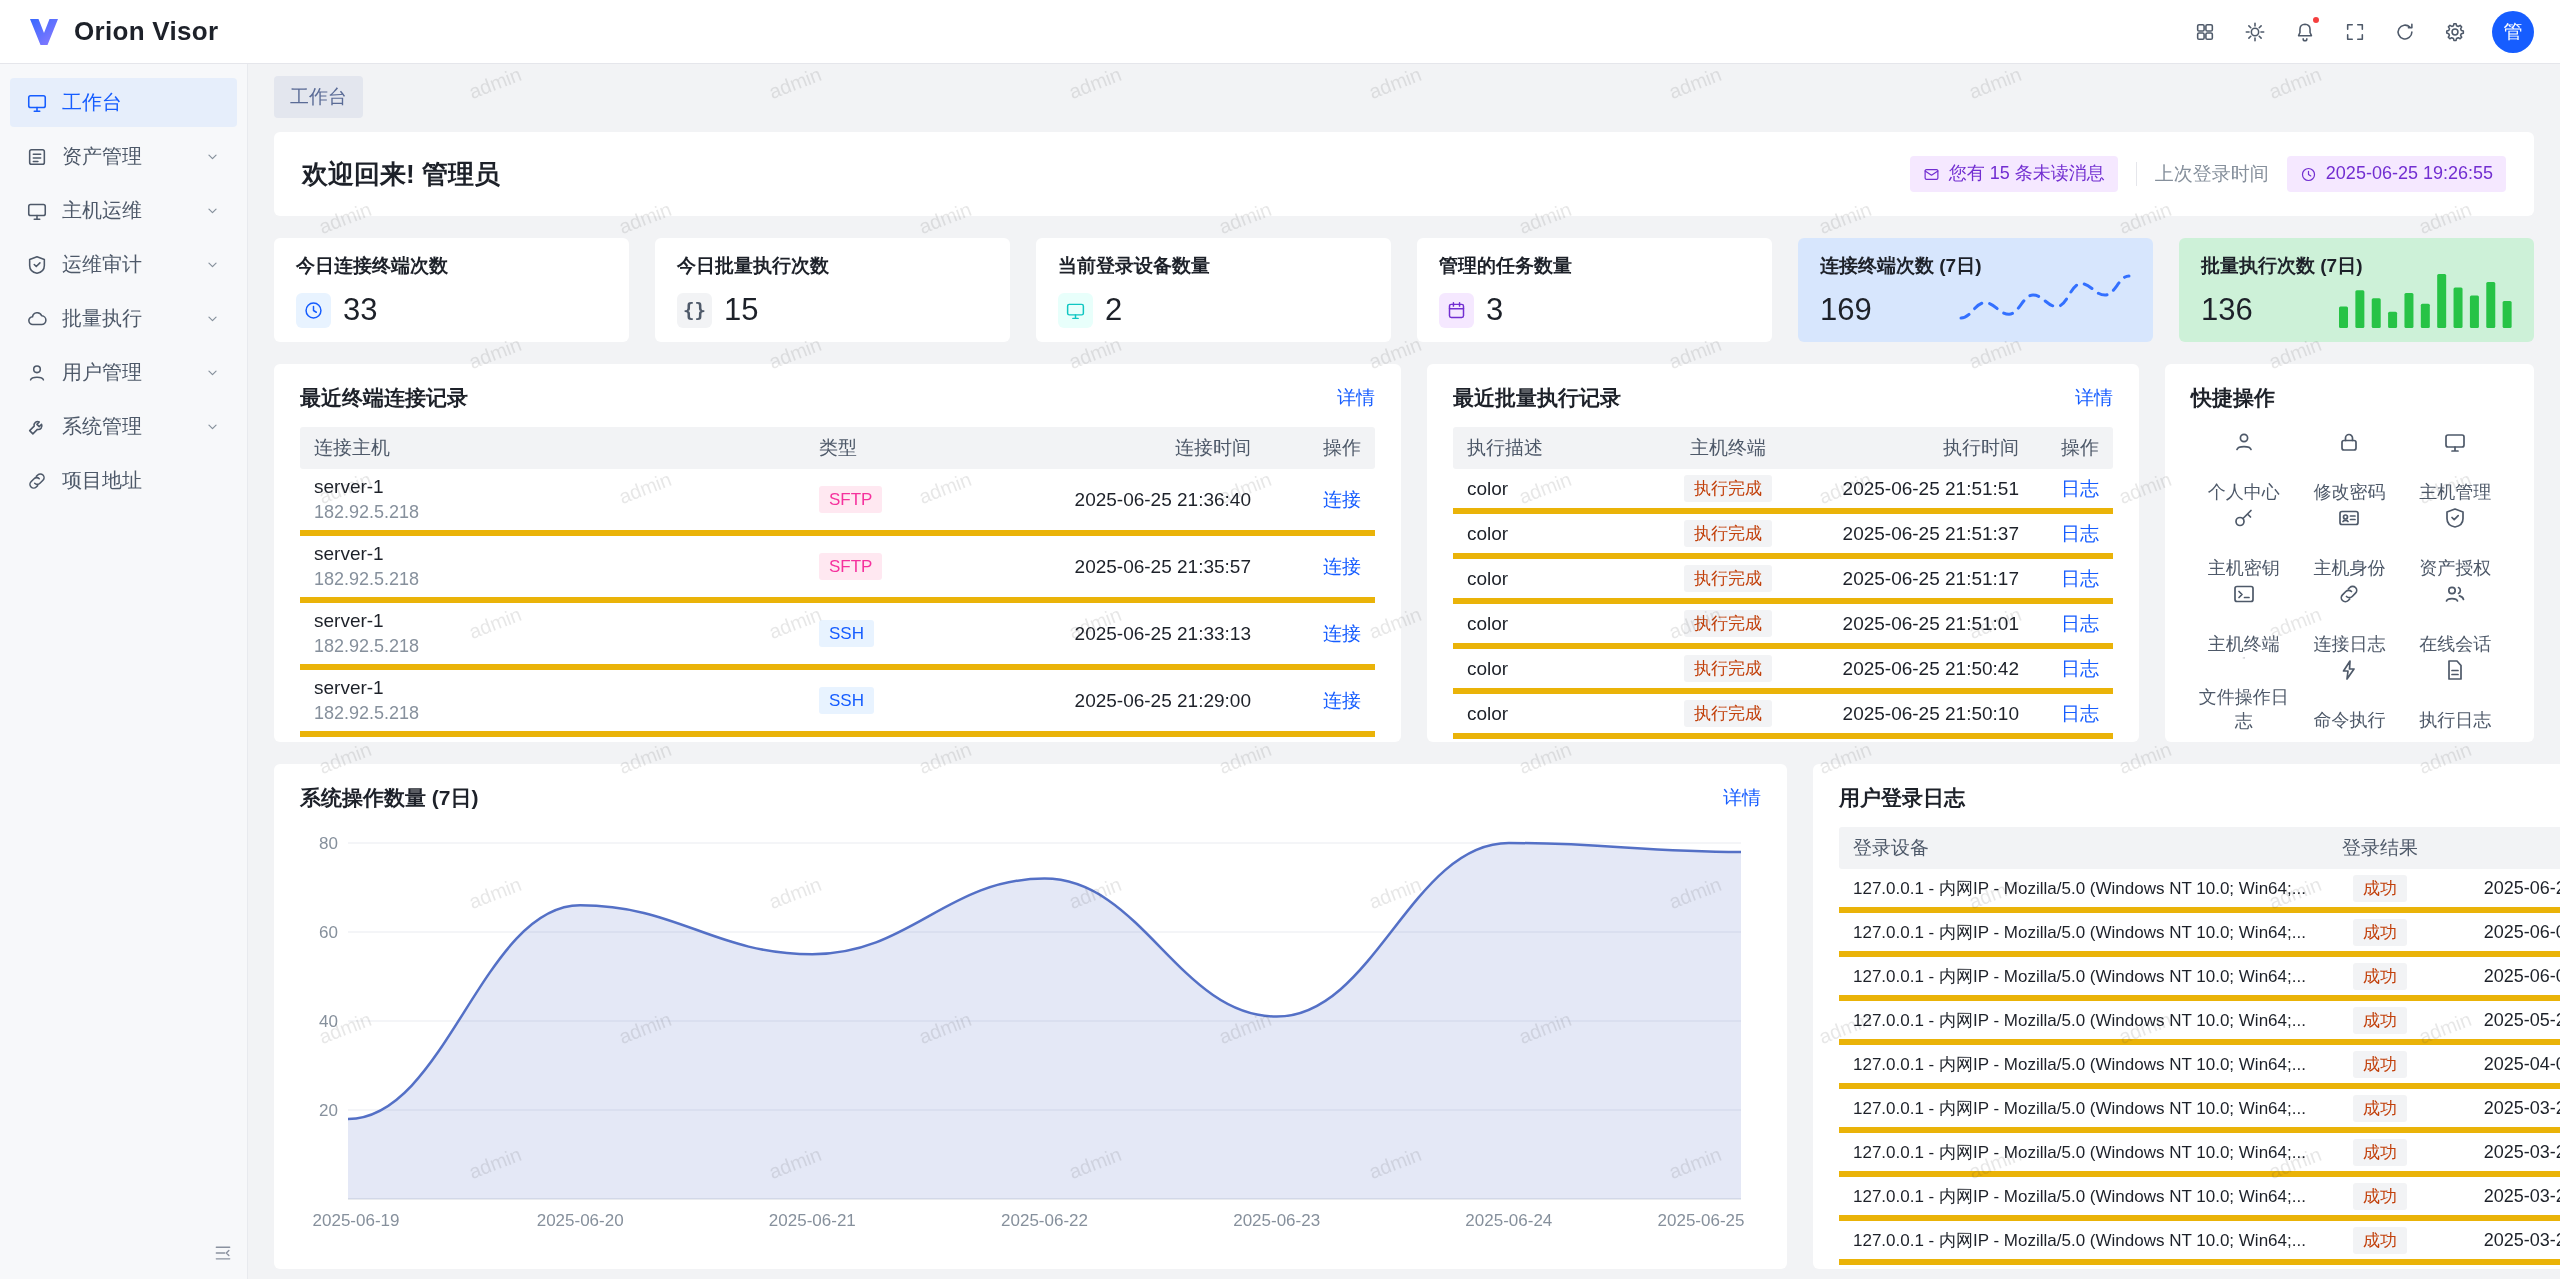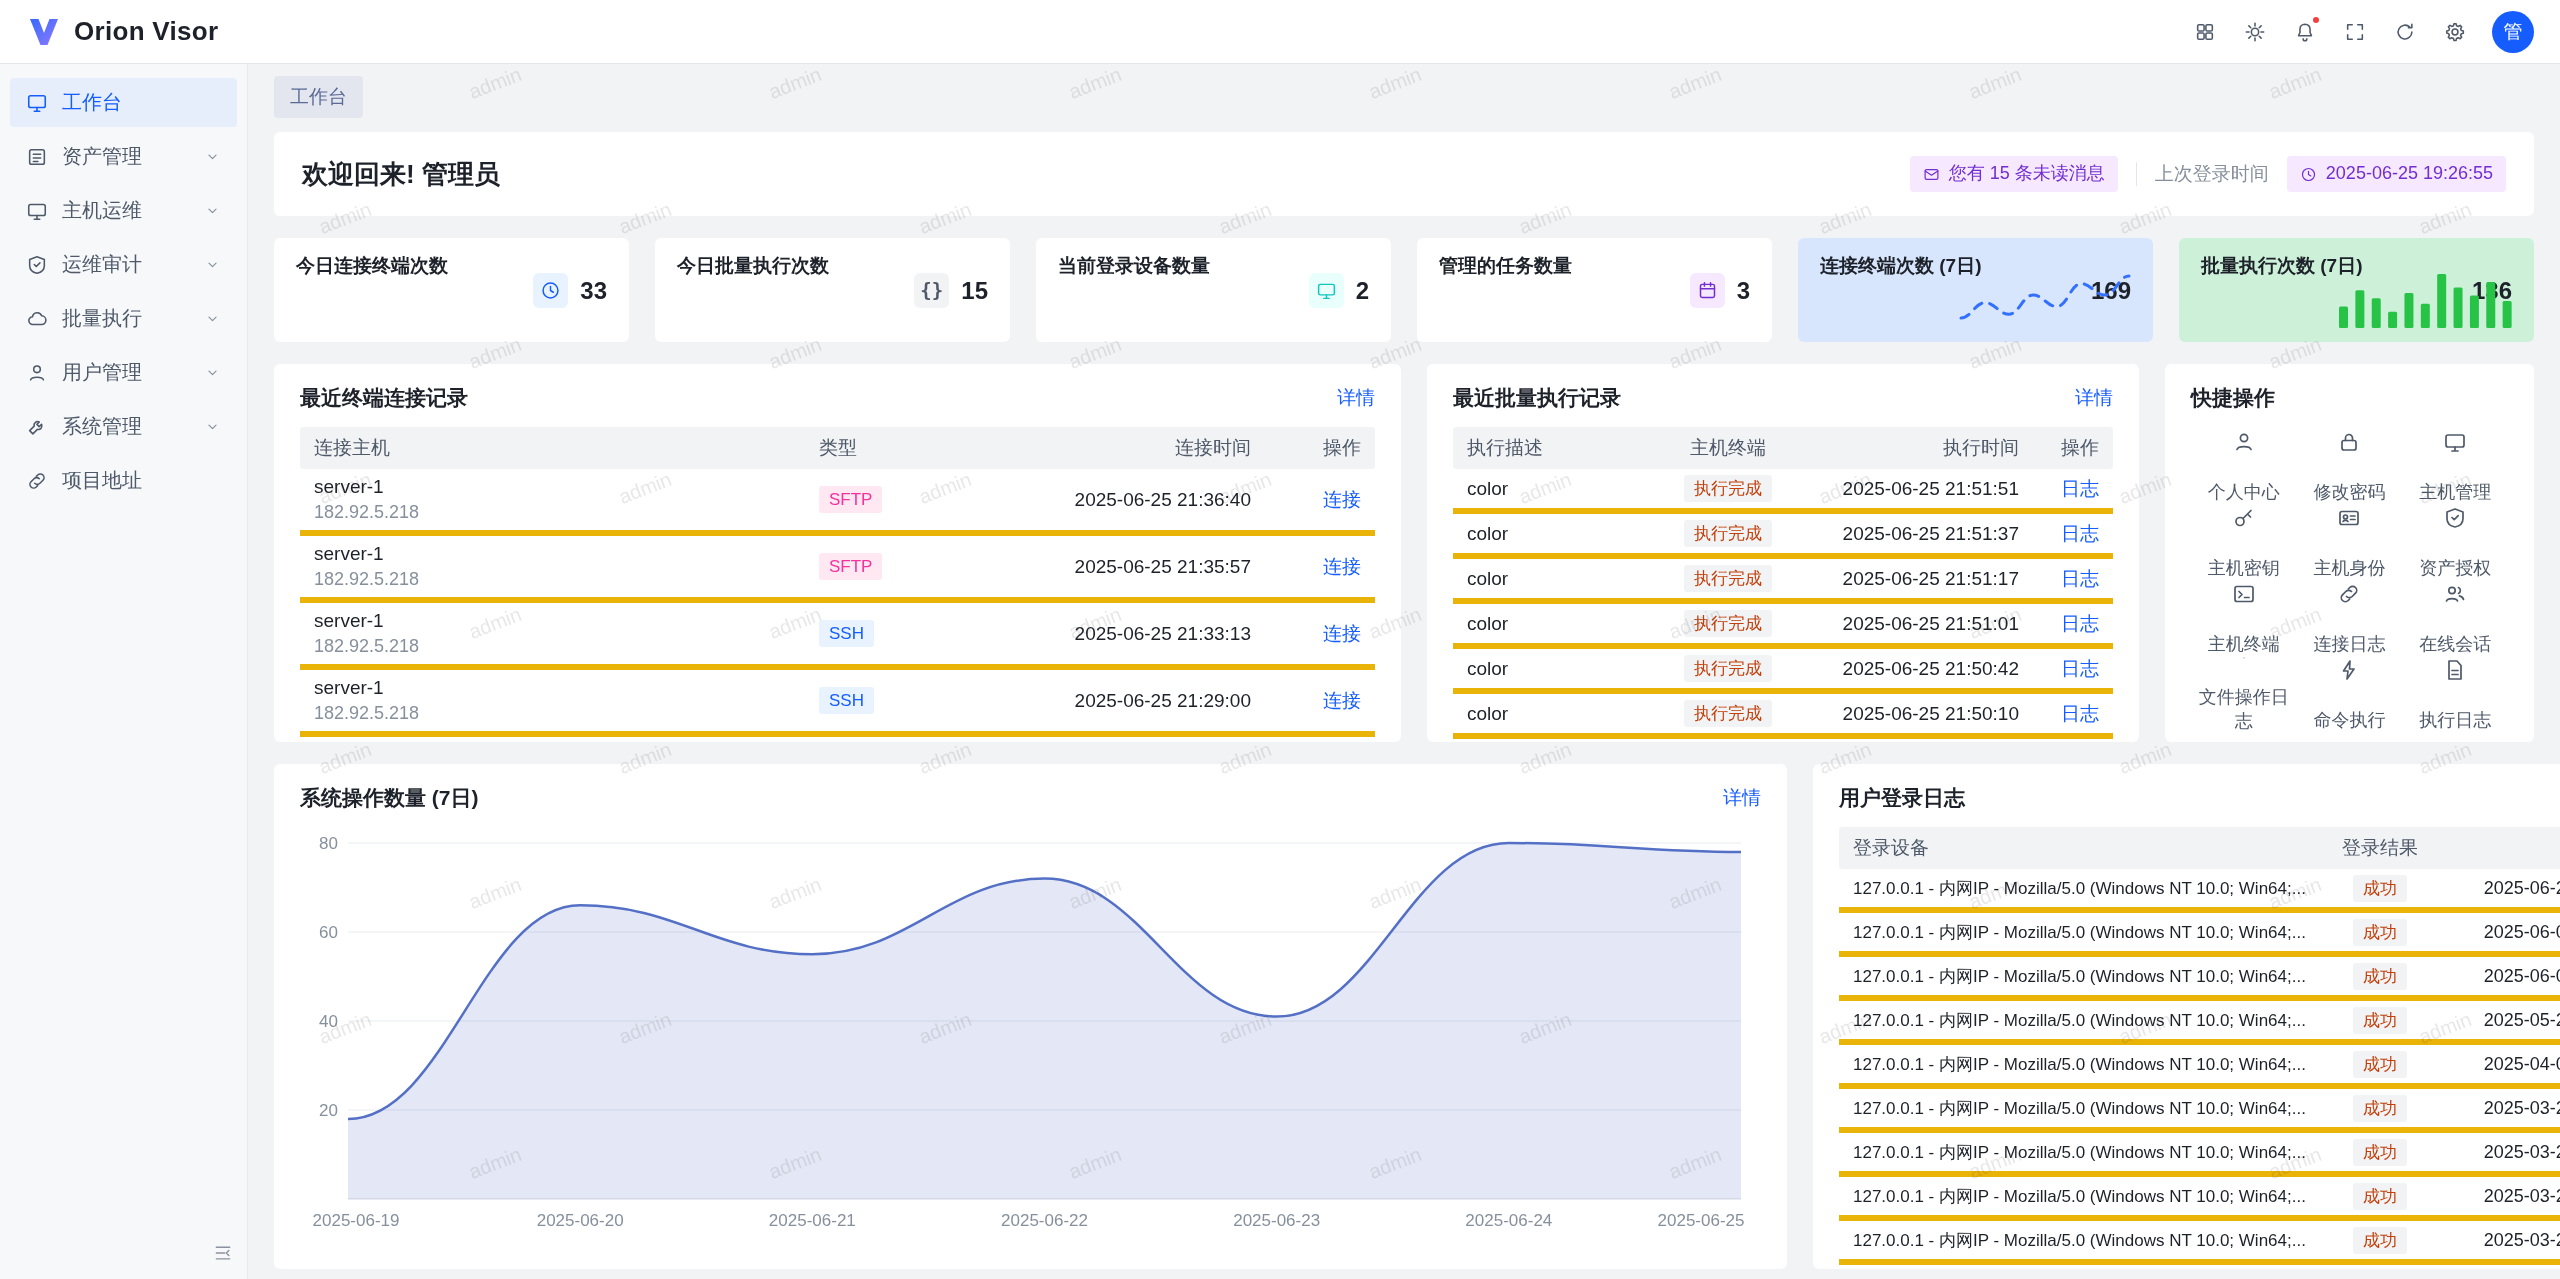--- a/index.html
+++ b/index.html
@@ -24,25 +24,25 @@
 .wm{position:absolute;font-size:20px;color:rgba(60,60,60,.12);transform:rotate(-21deg);white-space:nowrap}
 .breadcrumb{display:inline-flex;align-items:center;background:#e3e6ee;border-radius:4px;padding:8px 16px;font-size:19px;color:#5a6b96;margin-bottom:14px;cursor:pointer}
 .card{background:#fff;border-radius:6px}
 .welcome{height:84px;display:flex;align-items:center;justify-content:space-between;padding:0 28px;margin-bottom:22px}
 .welcome-title{font-size:26px;font-weight:700}
 .welcome-right{display:flex;align-items:center;gap:18px}
 .chip-purple{display:inline-flex;align-items:center;gap:9px;background:#f5e8ff;color:#722ed1;border-radius:4px;padding:7px 13px;font-size:18px;line-height:1.2}
 .divider-v{width:1px;height:24px;background:#e5e6eb}
 .last-login-label{color:#86909c;font-size:19px}
 .stats-row{display:flex;gap:26px;margin-bottom:22px}
-.stat-card{width:355px;height:104px;padding:15px 22px 14px;display:flex;justify-content:space-between;position:relative;overflow:hidden}
+.stat-card{width:355px;height:104px;padding:15px 22px 14px;display:flex;flex-direction:column;justify-content:space-between;position:relative;overflow:hidden}
 .stat-label{font-size:19px;font-weight:700;color:#1d2129}
 .stat-vrow{display:flex;align-items:center;gap:12px}
 .stat-ic{width:35px;height:35px;border-radius:6px;display:flex;align-items:center;justify-content:center;flex-shrink:0}
-.stat-value{font-size:24px;font-weight:700}
+.stat-value{font-size:31px;font-weight:400}
 .braces-glyph{font-size:19px;font-weight:700;font-family:"DejaVu Sans Mono",monospace;line-height:1}
 .spark{position:absolute;right:18px;top:28px}
 .row2,.row3{display:flex;gap:26px}
 .row2{margin-bottom:22px}
 .card-pad{padding:20px 26px}
 .card-head{display:flex;align-items:center;justify-content:space-between;margin-bottom:15px}
 .card-title{font-size:21px;font-weight:700}
 .link{color:#165dff;font-size:19px;cursor:pointer}
 .term-card{width:1127px;height:378px}
 .exec-card{width:712px;height:378px}

